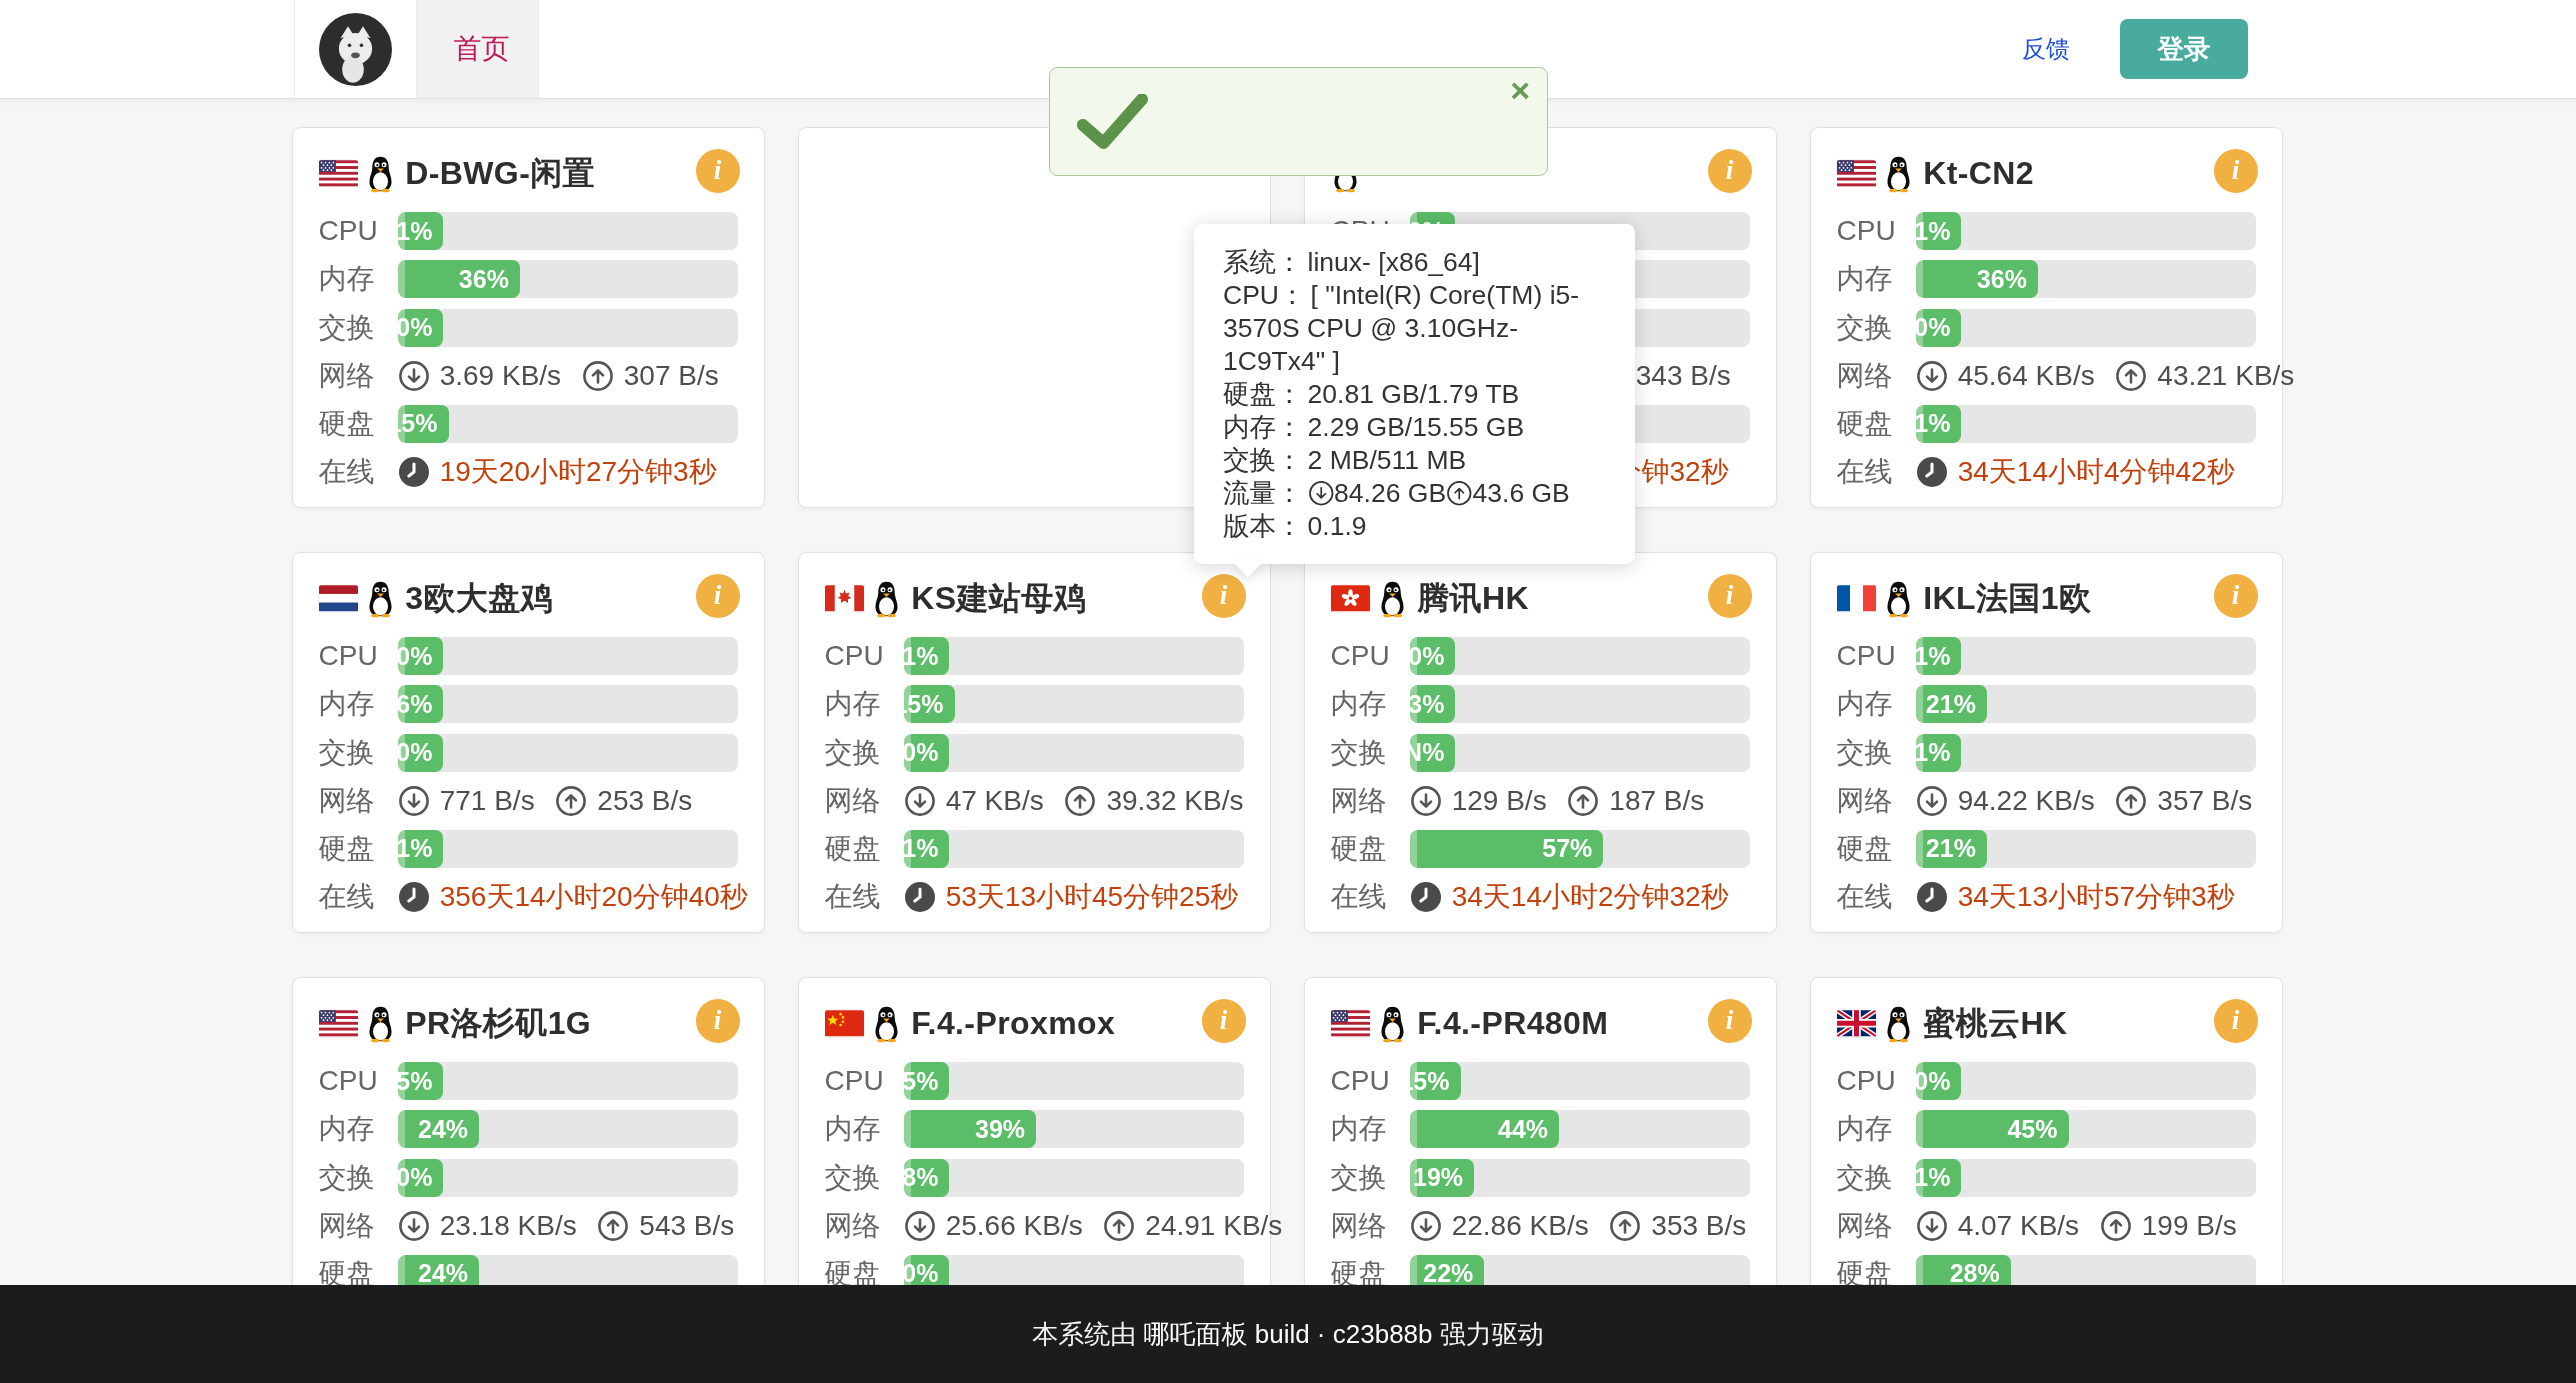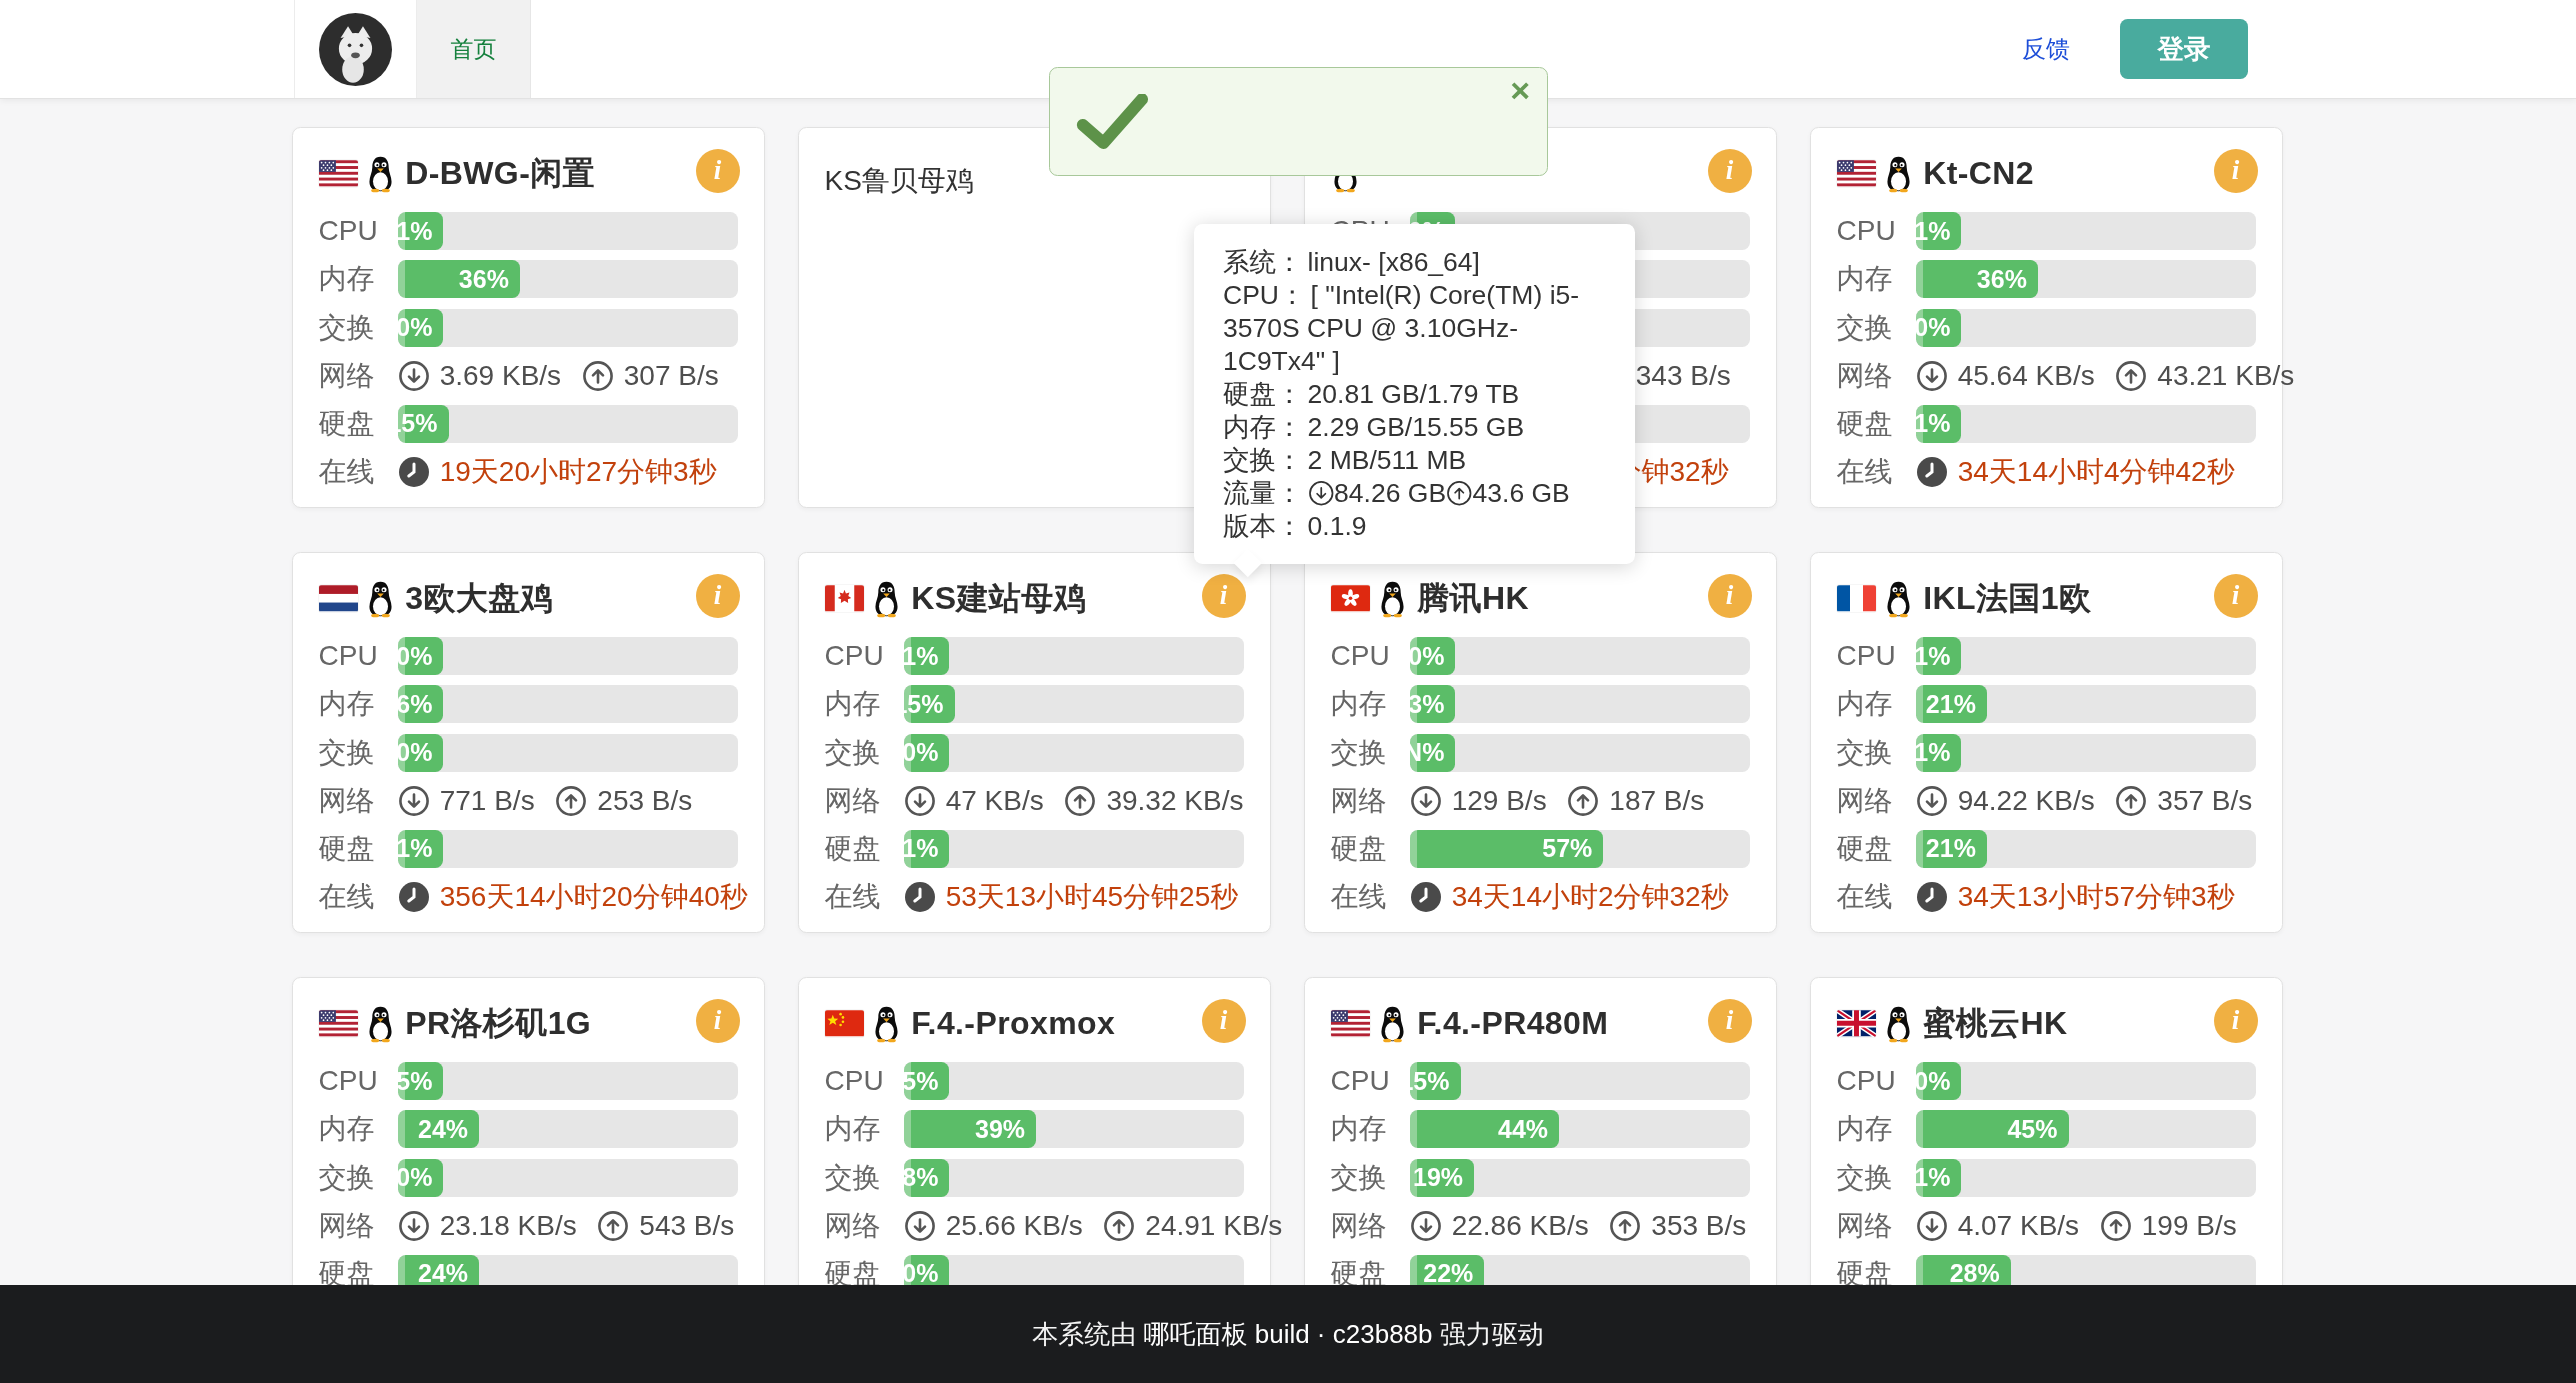--- a/index.html
+++ b/index.html
@@ -12,21 +12,21 @@
   
   .header{
     position:relative;height:98px;background:#fff;display:flex;align-items:stretch;
     border-bottom:0.9px solid #e2e2e2;box-shadow:0 1.7px 6.8px rgba(0,0,0,.07);z-index:30;
   }
   .hdr-left-pad{width:294px;border-right:0.9px solid #ececec;}
   .logo-item{width:121px;display:flex;align-items:center;justify-content:center;border-right:0.9px solid #ececec;cursor:pointer;}
   .logo-item svg{width:73px;height:73px;display:block;}
   .home-item{
     width:113px;display:flex;align-items:center;justify-content:center;
-    background:#f1f1f1;border-right:0.9px solid #e6e6e6;font-size:23px;color:#15803d;cursor:pointer;
+    background:#f1f1f1;border-right:0.9px solid #e6e6e6;font-size:28px;color:#be185d;cursor:pointer;padding-left:8px;
   }
   .hdr-flex{flex:1;}
   .feedback-item{display:flex;align-items:center;font-size:24px;color:#1d4ed8;padding:0 50px;cursor:pointer;}
   .login-btn{
     align-self:center;width:128px;height:60px;border:none;border-radius:7.7px;
     background:#49ab9e;color:#fff;font-size:26.5px;font-weight:bold;
     margin-right:328px;cursor:pointer;font-family:inherit;
   }
   
   .grid{
@@ -229,21 +229,20 @@
         <svg viewBox="0 0 32 32">
             <circle cx="16" cy="16" r="15" fill="#4a4a4a"></circle>
             <path d="M16 8 V16 L10.8 20" stroke="#fff" stroke-width="3" fill="none" stroke-linecap="round"></path>
           </svg>
       </span>
       <span class="uptime">19天20小时27分钟3秒</span>
     </div>
   </div>
 
   <div class="card">
-    <div class="offline-name">KS鲁贝母鸡</div>
   </div>
 
   <div class="card">
     <div class="card-title-row">
 
       <span class="penguin">
           <svg viewBox="0 0 22 28">
             <path d="M11 1 C6.4 1 4.8 4.8 4.8 8.8 C4.8 12.8 2.6 15.8 2.6 19.8 C2.6 24.8 6.2 27 11 27 C15.8 27 19.4 24.8 19.4 19.8 C19.4 15.8 17.2 12.8 17.2 8.8 C17.2 4.8 15.6 1 11 1 Z" fill="#0c0c0c"></path>
             <ellipse cx="11" cy="19.6" rx="5.7" ry="6.9" fill="#fff"></ellipse>
             <circle cx="8.3" cy="7" r="1.9" fill="#fff"></circle>

